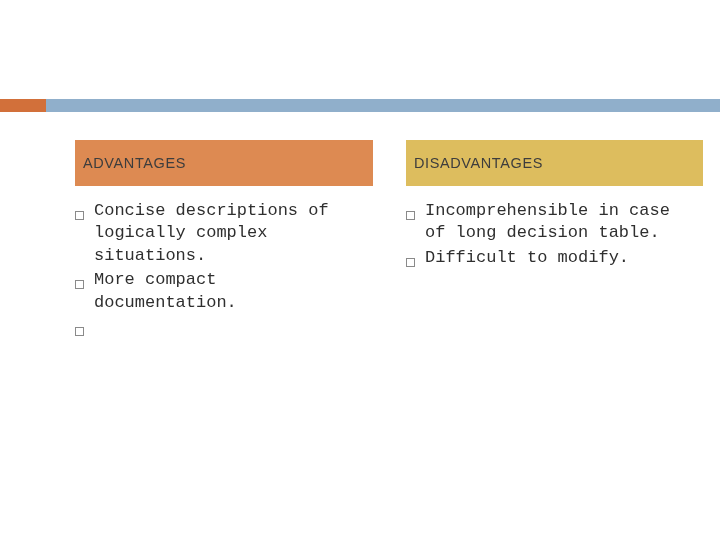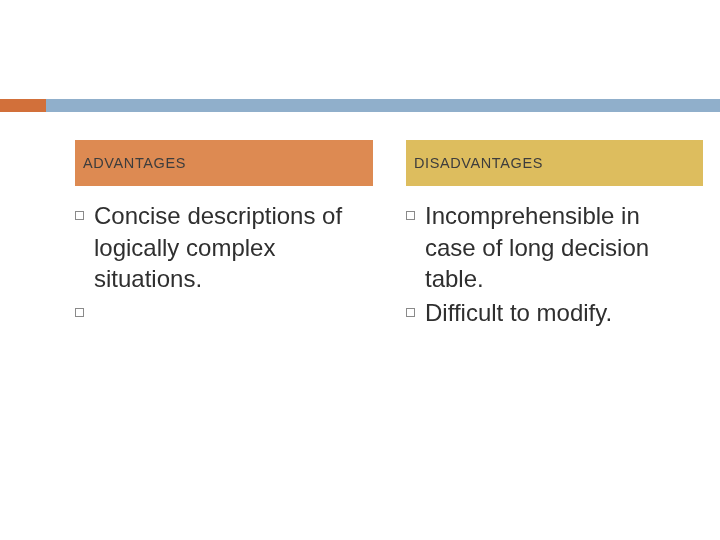--- a/index.html
+++ b/index.html
@@ -90,24 +90,24 @@
     flex: 0 0 auto;
     width: 9px;
     height: 9px;
     border: 1px solid #8a8a8a;
     background: #ffffff;
     margin-top: 11px;
     margin-right: 10px;
     box-sizing: border-box;
   }
   .bullet-text {
-    font-size: 24px;
+    font-size: 17px;
     line-height: 1.32;
     color: #2f2f2f;
-    font-family: Liberation Sans, sans-serif;
+    font-family: Liberation Mono, monospace;
   }
   .column.left .bullet-text {
     max-width: 262px;
   }
   .column.right .bullet-text {
     max-width: 262px;
   }
 </style>
 </head>
 <body>
@@ -121,20 +121,24 @@
     <div class="col-header left">
       <span>ADVANTAGES</span>
     </div>
     <ul class="bullet-list">
       <li class="bullet-item">
         <span class="bullet-marker"></span>
         <span class="bullet-text">Concise descriptions of logically complex situations.</span>
       </li>
       <li class="bullet-item">
         <span class="bullet-marker"></span>
+        <span class="bullet-text">More compact documentation.</span>
+      </li>
+      <li class="bullet-item">
+        <span class="bullet-marker"></span>
       </li>
     </ul>
   </div>
 
   <div class="column right">
     <div class="col-header right">
       <span>DISADVANTAGES</span>
     </div>
     <ul class="bullet-list">
       <li class="bullet-item">

